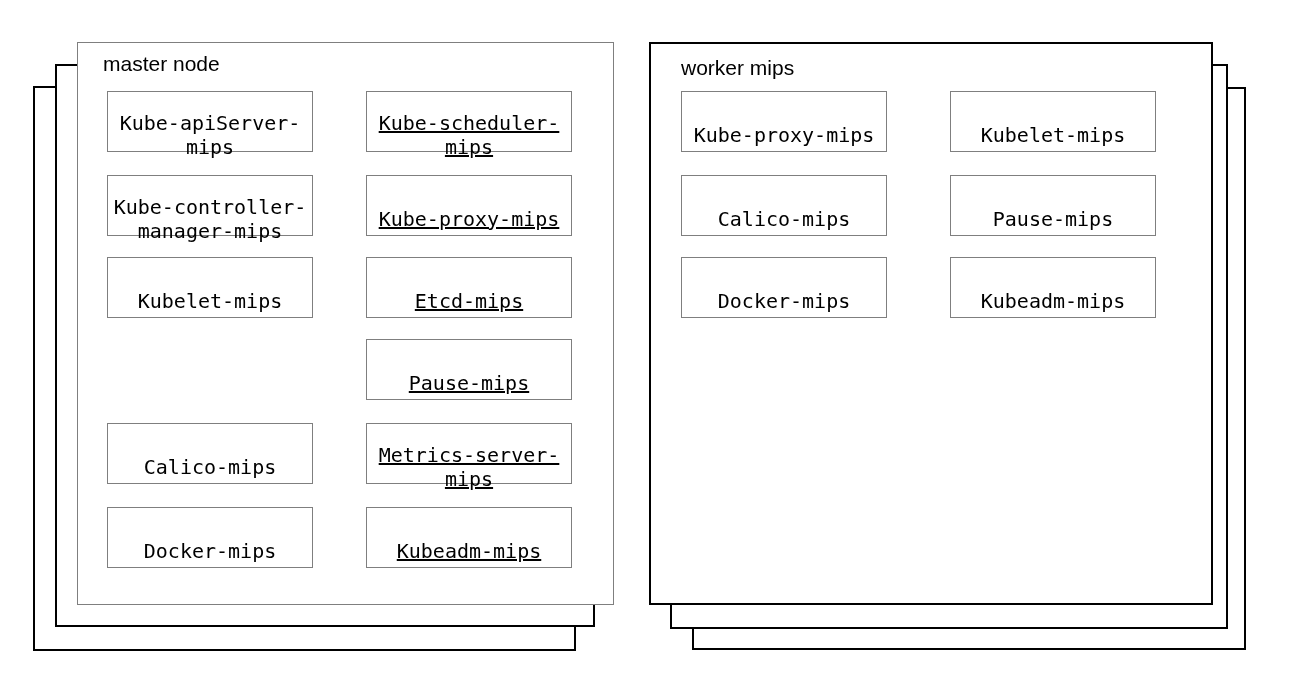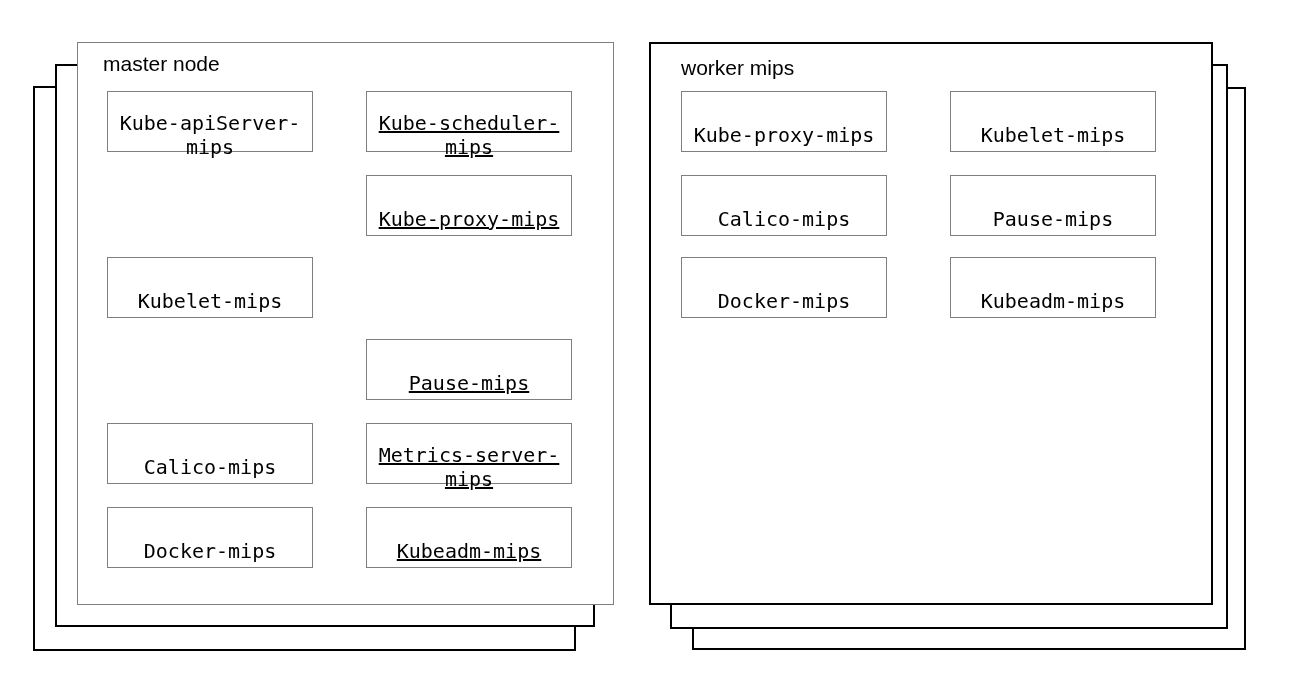--- a/index.html
+++ b/index.html
@@ -97,25 +97,32 @@
     <div class="node-title">master node</div>
 
     <div class="comp c0 r0">
       <span class="comp-label">Kube-apiServer-
 mips</span>
     </div>
     <div class="comp c1 r0">
       <span class="comp-label">Kube-scheduler-
 mips</span>
     </div>
+    <div class="comp c0 r1">
+      <span class="comp-label">Kube-controller-
+manager-mips</span>
+    </div>
     <div class="comp c1 r1">
       <span class="comp-label">Kube-proxy-mips</span>
     </div>
     <div class="comp c0 r2">
       <span class="comp-label">Kubelet-mips</span>
+    </div>
+    <div class="comp c1 r2">
+      <span class="comp-label">Etcd-mips</span>
     </div>
     <div class="comp c1 r3">
       <span class="comp-label">Pause-mips</span>
     </div>
     <div class="comp c0 r4">
       <span class="comp-label">Calico-mips</span>
     </div>
     <div class="comp c1 r4">
       <span class="comp-label">Metrics-server-
 mips</span>

